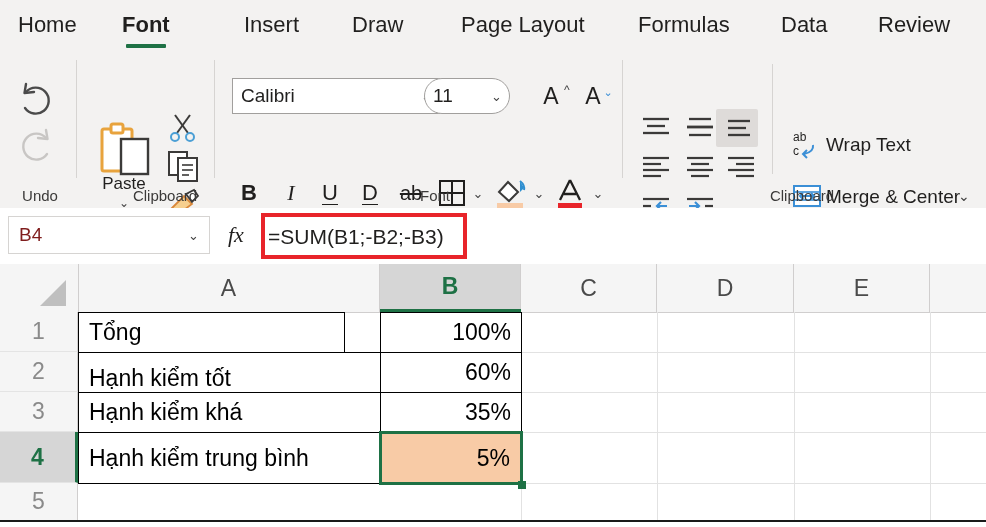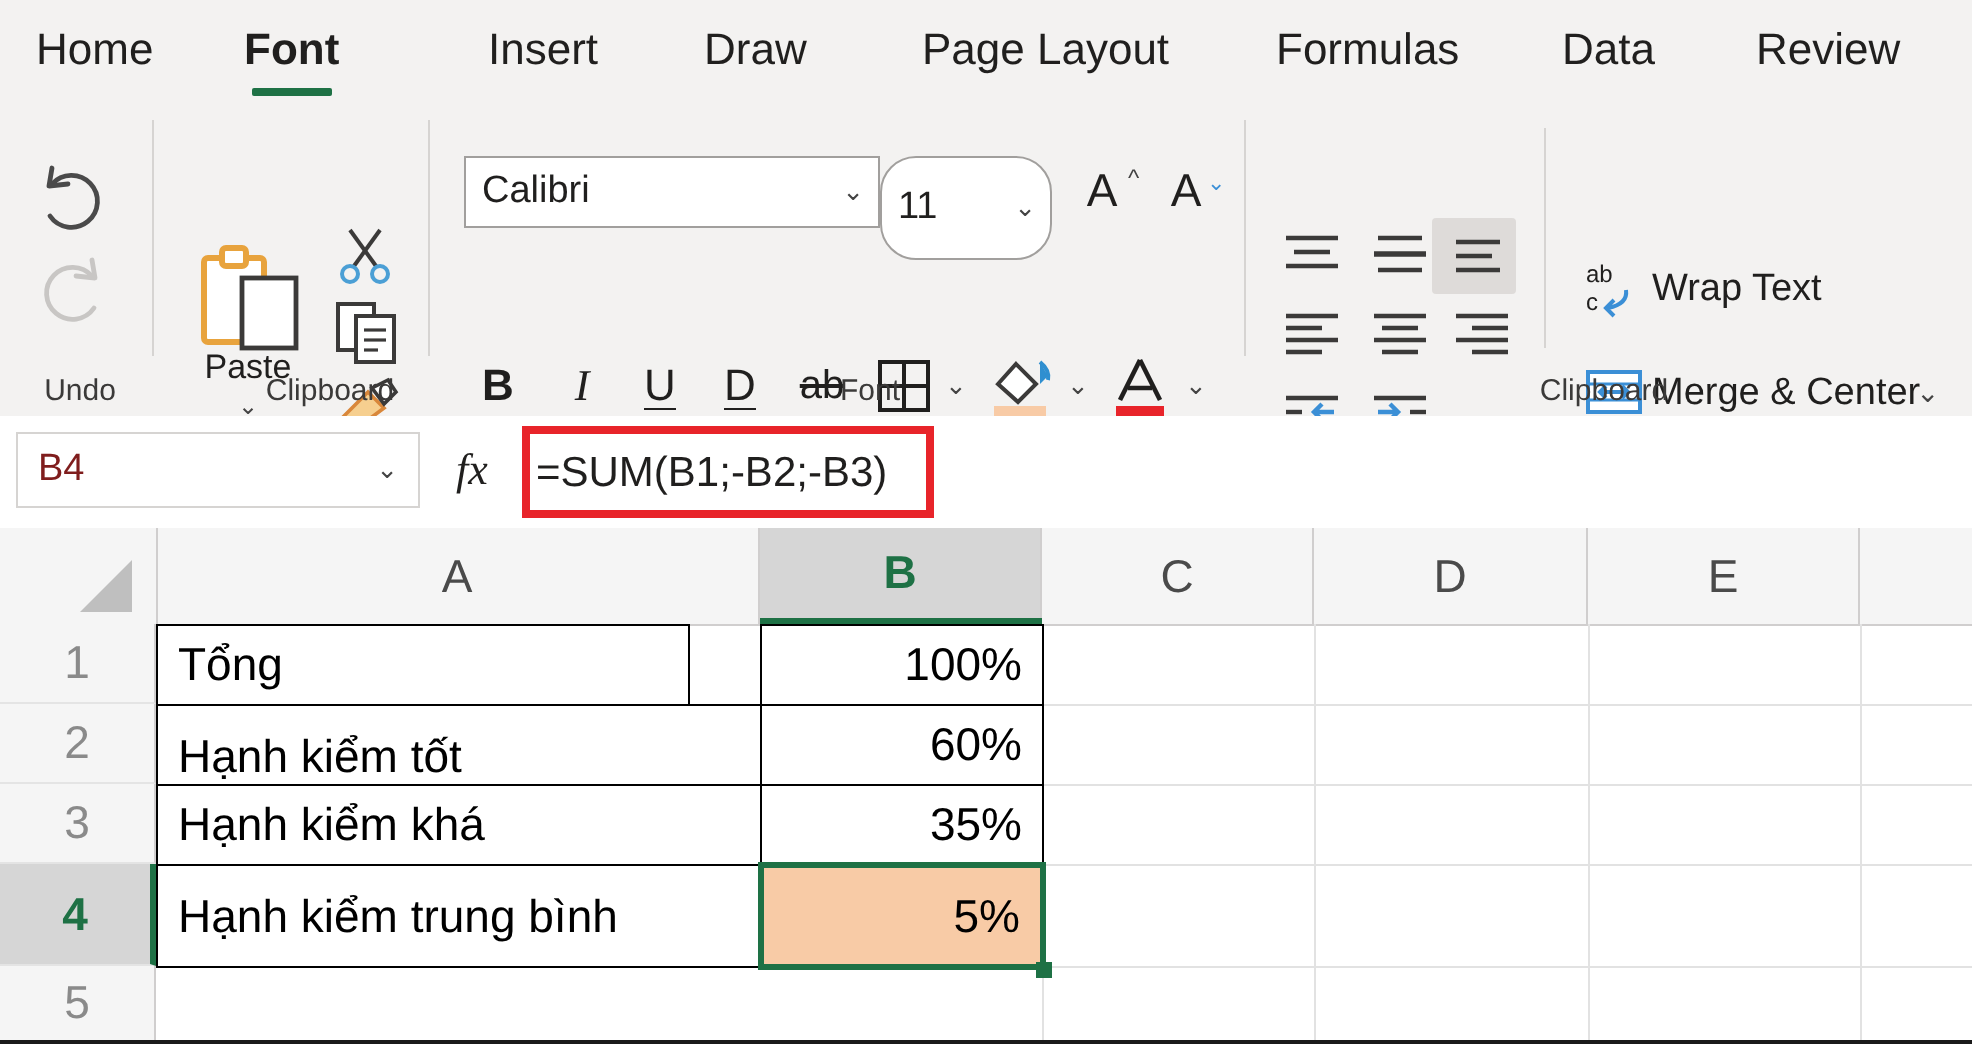--- a/index.html
+++ b/index.html
@@ -222,21 +222,21 @@
         <path d="M22 6 L30 2 L34 8 L28 14 Z" fill="#fff" stroke="#3b3a39" stroke-width="1.8"></path>
       </svg>
     </div>
     <div class="grp-label" style="left:110px;width:110px;">Clipboard</div>
     <div class="vsep" style="left:214px;"></div>
 
     <div class="fbox" style="left:232px;top:26px;width:208px;height:36px;">
       <span class="txt">Calibri</span>
       <span class="cv">⌄</span>
     </div>
-    <div class="fbox" style="left:440px;top:26px;width:86px;height:52px;border-radius:18px;">
+    <div class="fbox" style="left:424px;top:26px;width:86px;height:36px;border-radius:18px;">
       <span class="txt">11</span>
       <span class="cv">⌄</span>
     </div>
 
     <div class="ribbtn" style="left:534px;top:26px;width:34px;height:36px;">
       <span style="position:relative;">
         <span class="fg-letter">A</span>
         <span style="position:absolute;right:-11px;top:-2px;font-size:12px;color:#444;">^</span>
       </span>
     </div>

